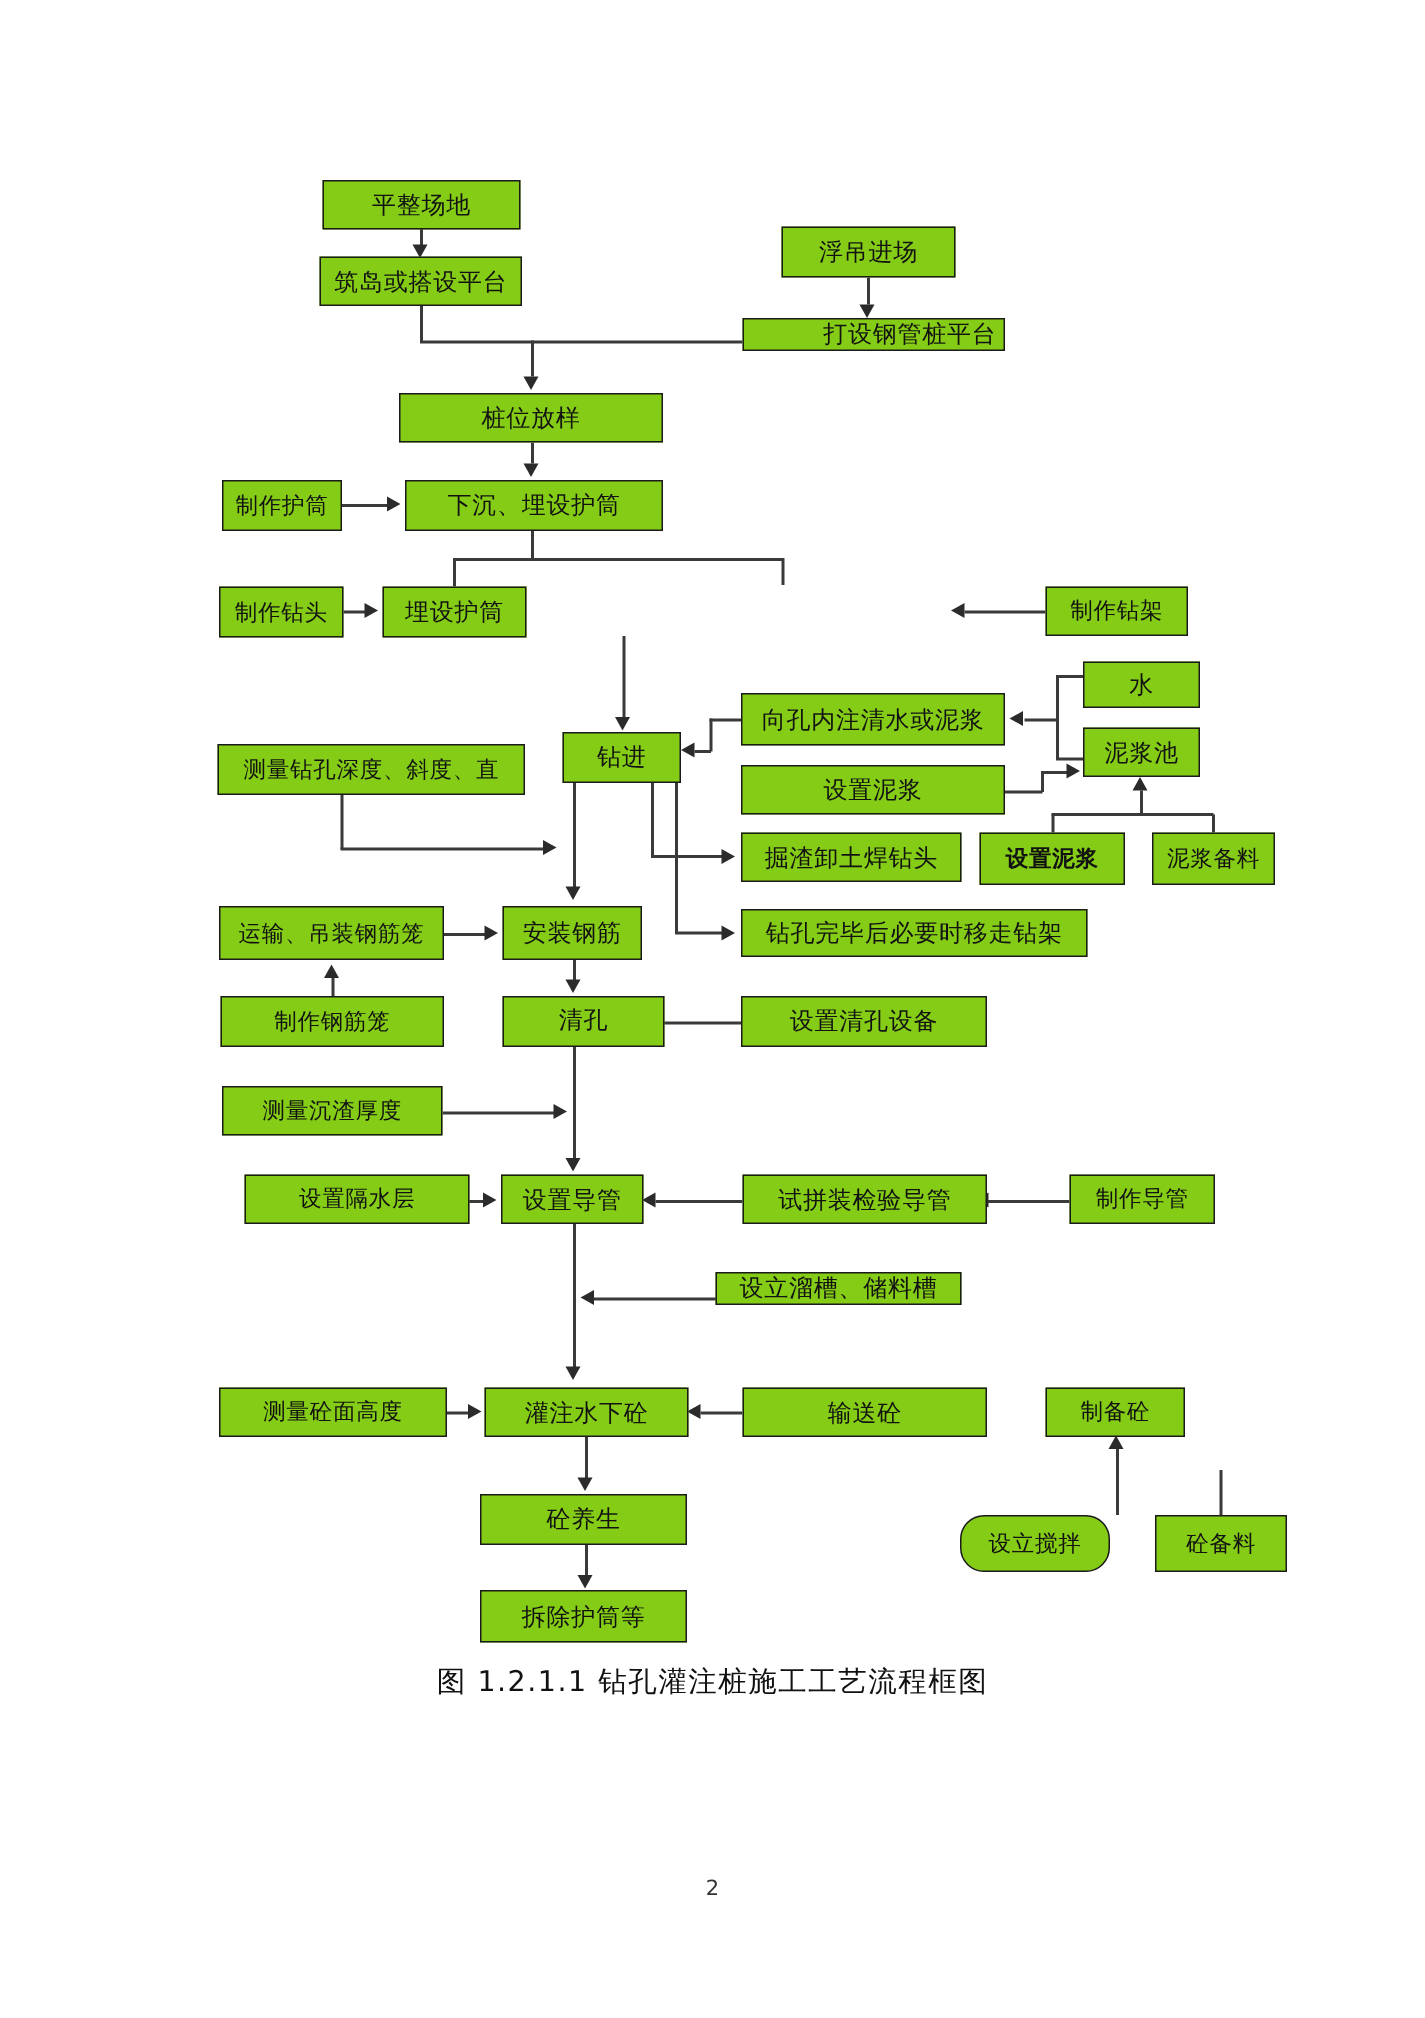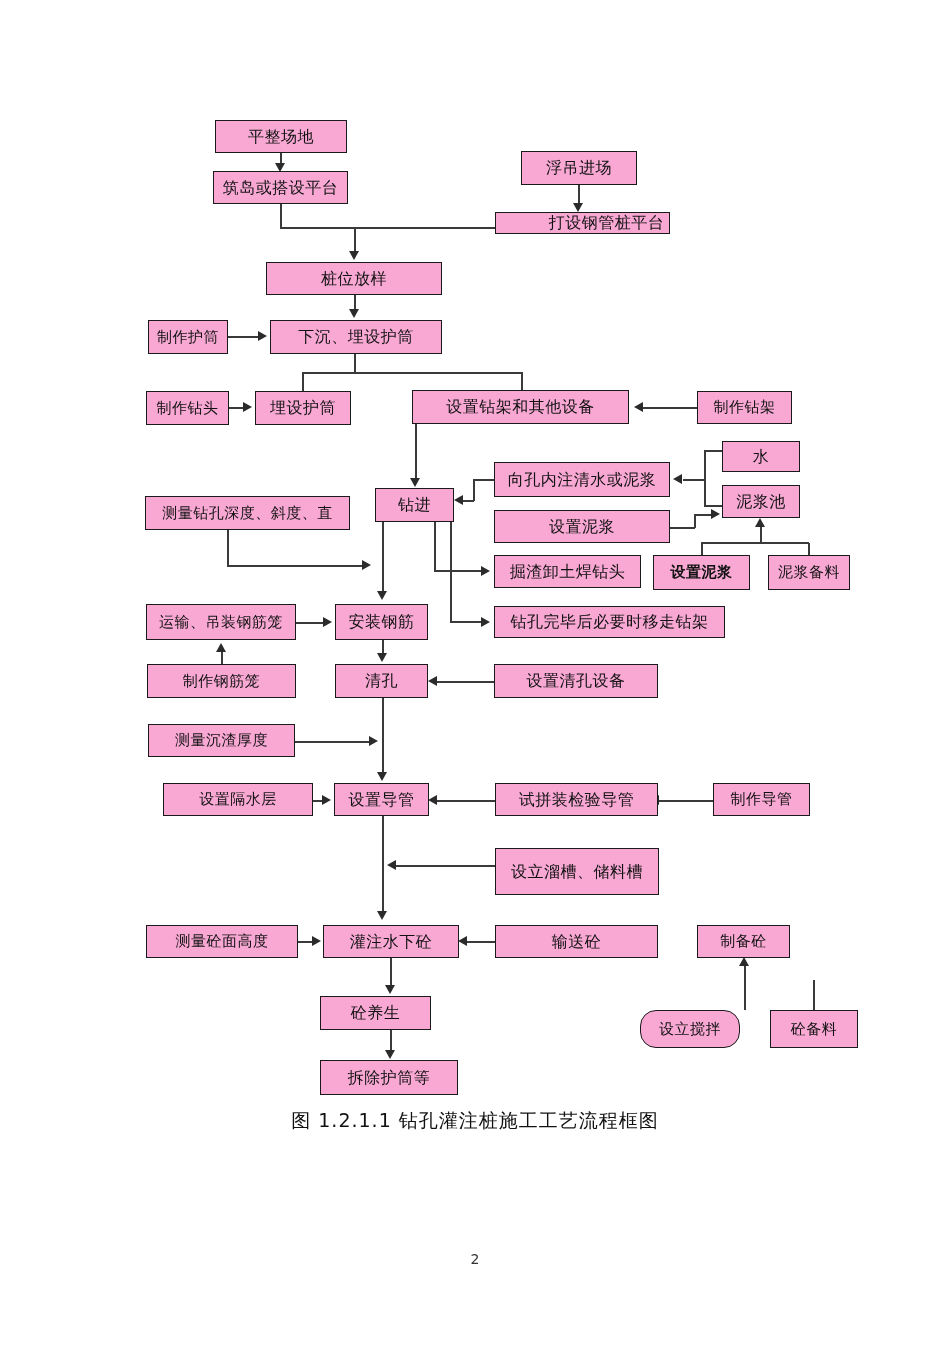--- a/index.html
+++ b/index.html
@@ -15,21 +15,21 @@
     width: 950px;
     height: 1345px;
     background: #ffffff;
     overflow: hidden;
   }
   
   .node {
     position: absolute;
     box-sizing: border-box;
     border: 1.5px solid #1a1a1a;
-    background: #f9a8d4;
+    background: #84cc16;
     display: flex;
     align-items: center;
     justify-content: center;
     text-align: center;
     color: #121212;
     font-size: 16px;
     line-height: 1.1;
     letter-spacing: 0.5px;
     white-space: nowrap;
     z-index: 3;
@@ -225,21 +225,20 @@
   <div class="node" style="left:266px; top:262px; width:176px; height:33px;">桩位放样</div>
 
   <div class="node small" style="left:148px; top:320px; width:80px; height:34px;">制作护筒</div>
 
   <div class="node" style="left:270px; top:320px; width:172px; height:34px;">下沉、埋设护筒</div>
 
   <div class="node small" style="left:146px; top:391px; width:83px; height:34px;text-align:center;">制作钻头</div>
 
   <div class="node" style="left:255px; top:391px; width:96px; height:34px;">埋设护筒</div>
 
-  <div class="node" style="left:412px; top:390px; width:217px; height:34px;">设置钻架和其他设备</div>
 
   <div class="node small" style="left:697px; top:391px; width:95px; height:33px;">制作钻架</div>
 
   <div class="node" style="left:375px; top:488px; width:79px; height:34px;">钻进</div>
 
   <div class="node" style="left:494px; top:462px; width:176px; height:35px;">向孔内注清水或泥浆</div>
 
   <div class="node" style="left:722px; top:441px; width:78px; height:31px;">水</div>
 
   <div class="node" style="left:722px; top:485px; width:78px; height:33px;">泥浆池</div>
@@ -255,45 +254,45 @@
   <div class="node small" style="left:768px; top:555px; width:82px; height:35px;">泥浆备料</div>
 
   <div class="node small" style="left:146px; top:604px; width:150px; height:36px;">运输、吊装钢筋笼</div>
 
   <div class="node" style="left:335px; top:604px; width:93px; height:36px;">安装钢筋</div>
 
   <div class="node" style="left:494px; top:606px; width:231px; height:32px;">钻孔完毕后必要时移走钻架</div>
 
   <div class="node small" style="left:147px; top:664px; width:149px; height:34px;">制作钢筋笼</div>
 
-  <div class="node" style="left:335px; top:664px; width:93px; height:34px;font-family:Liberation Serif, serif;">清孔</div>
+  <div class="node" style="left:335px; top:664px; width:108px; height:34px;font-family:Liberation Serif, serif;">清孔</div>
 
   <div class="node" style="left:494px; top:664px; width:164px; height:34px;">设置清孔设备</div>
 
   <div class="node small" style="left:148px; top:724px; width:147px; height:33px;">测量沉渣厚度</div>
 
   <div class="node small" style="left:163px; top:783px; width:150px; height:33px;">设置隔水层</div>
 
   <div class="node" style="left:334px; top:783px; width:95px; height:33px;">设置导管</div>
 
   <div class="node" style="left:495px; top:783px; width:163px; height:33px;">试拼装检验导管</div>
 
   <div class="node small" style="left:713px; top:783px; width:97px; height:33px;">制作导管</div>
 
-  <div class="node" style="left:495px; top:848px; width:164px; height:47px;text-align:right;">设立溜槽、储料槽</div>
+  <div class="node" style="left:477px; top:848px; width:164px; height:22px;text-align:right;">设立溜槽、储料槽</div>
 
   <div class="node small" style="left:146px; top:925px; width:152px; height:33px;">测量砼面高度</div>
 
   <div class="node" style="left:323px; top:925px; width:136px; height:33px;">灌注水下砼</div>
 
   <div class="node" style="left:495px; top:925px; width:163px; height:33px;">输送砼</div>
 
   <div class="node small" style="left:697px; top:925px; width:93px; height:33px;">制备砼</div>
 
-  <div class="node" style="left:320px; top:996px; width:111px; height:34px;">砼养生</div>
+  <div class="node" style="left:320px; top:996px; width:138px; height:34px;">砼养生</div>
 
   <div class="node small" style="left:640px; top:1010px; width:100px; height:38px;border-radius:16px;">设立搅拌</div>
 
   <div class="node small" style="left:770px; top:1010px; width:88px; height:38px;">砼备料</div>
 
   <div class="node" style="left:320px; top:1060px; width:138px; height:35px;">拆除护筒等</div>
 
   <div id="caption">图 1.2.1.1  钻孔灌注桩施工工艺流程框图</div>
   <div id="page-number">2</div>
 

